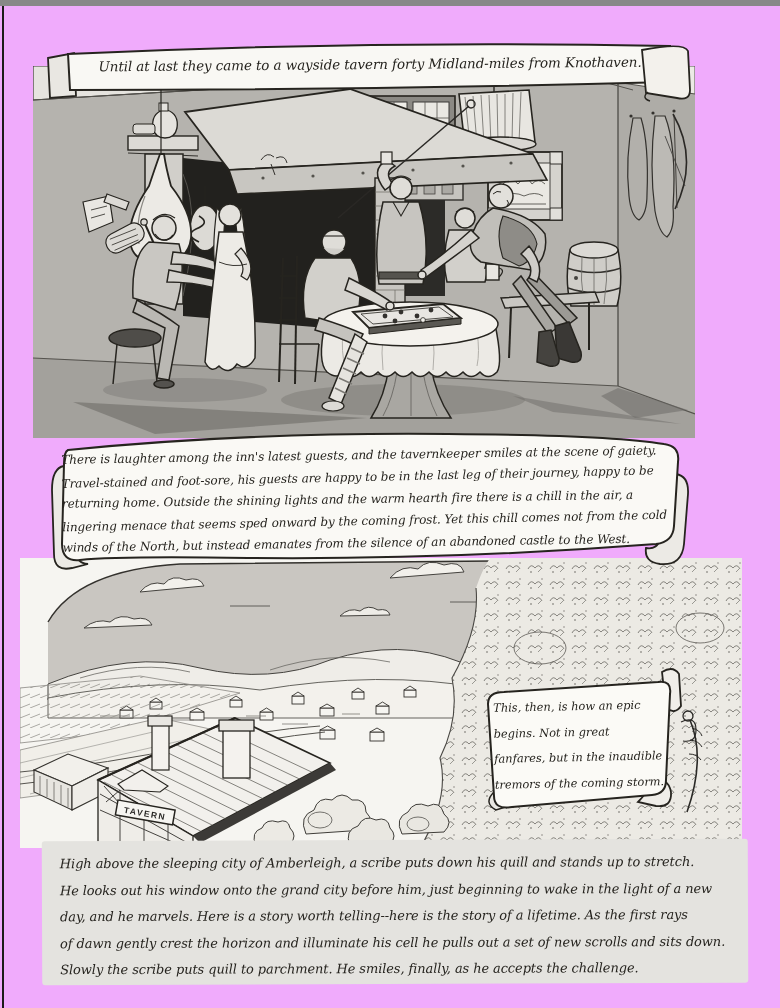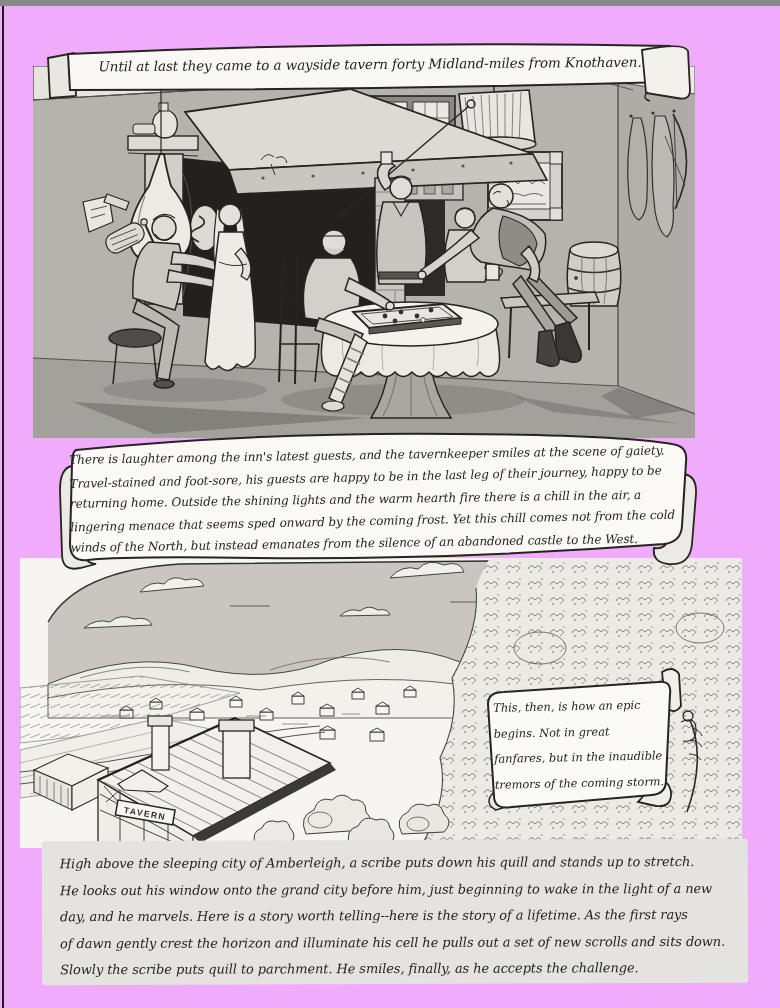--- a/index.html
+++ b/index.html
@@ -17,21 +17,21 @@
   .banner svg{position:absolute;left:0;top:0;}
   .banner-text{
     position:absolute;left:58px;top:20px;width:548px;text-align:center;
     font-size:13.5px;letter-spacing:-0.1px;white-space:nowrap;transform:rotate(-0.5deg);
   }
 
   
   .tavern-wrap{position:absolute;left:33px;top:60px;width:662px;height:372px;z-index:1;}
 
   
-  .mid-scroll{position:absolute;left:36px;top:412px;width:672px;height:158px;z-index:6;}
+  .mid-scroll{position:absolute;left:28px;top:412px;width:672px;height:158px;z-index:6;}
   .mid-scroll svg{position:absolute;left:0;top:0;}
   .mid-text{position:absolute;left:34px;top:26px;width:606px;transform:rotate(-0.9deg);}
   .mid-text div{font-size:12px;letter-spacing:-0.1px;line-height:22px;white-space:nowrap;}
   .mid-text div:nth-child(2){transform:rotate(-0.4deg);}
   .mid-text div:nth-child(4){transform:rotate(-0.3deg);}
 
   
   .landscape-wrap{position:absolute;left:20px;top:552px;width:722px;height:290px;z-index:1;}
 
   

